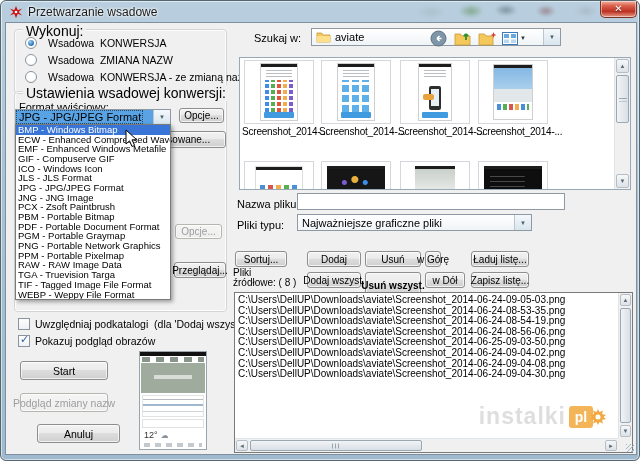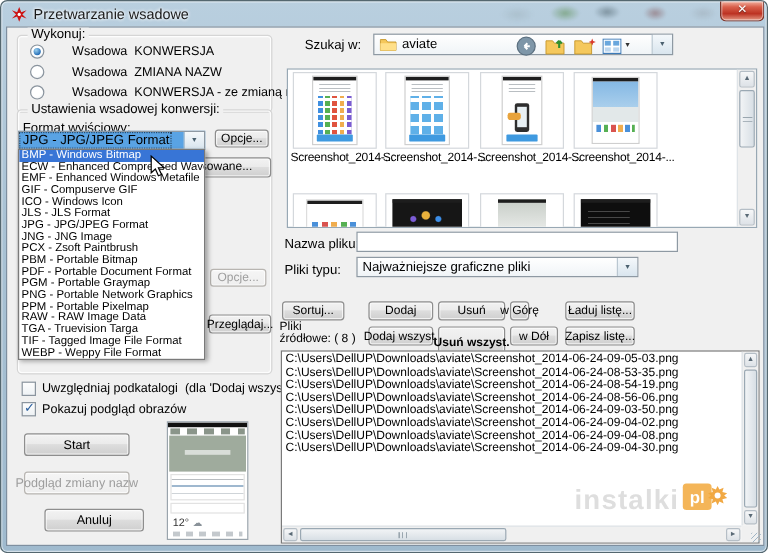--- a/index.html
+++ b/index.html
@@ -20,22 +20,22 @@
   .title-text{font-size:12px;color:#1a1a1a;text-shadow:0 0 3px #fff,0 0 3px #fff;white-space:nowrap;}
   .close-btn{position:absolute;left:599px;top:0;width:37px;height:17px;border-radius:0 0 5px 5px;
     background:linear-gradient(180deg,#f2b5a5 0%,#d9604b 30%,#bc3222 65%,#e59a85 100%);
     border:1px solid #7c3328;border-top:none;display:flex;align-items:center;justify-content:center;
     box-shadow:inset 0 0 0 1px rgba(255,255,255,.45);}
   .close-x{color:#fff;font-size:10px;font-weight:bold;line-height:1;text-shadow:0 1px 1px rgba(0,0,0,.5);}
   .client{position:absolute;left:4px;top:21px;width:632px;height:433px;background:#f0f0f0;
     border:1px solid #7e8fa0;}
   .lbl{position:absolute;font-size:11px;color:#000;white-space:nowrap;}
   .groupbox{position:absolute;border:1px solid #d5d5d5;border-radius:4px;box-shadow:inset 0 0 0 1px #fdfdfd;}
-  .groupbox .cap{position:absolute;top:-7px;left:8px;background:#f0f0f0;padding:0 3px;font-size:11px;color:#000;white-space:nowrap;}
-  .radio-row{position:absolute;display:flex;align-items:center;gap:23px;}
+  .groupbox .cap{position:absolute;top:-7px;left:8px;background:#f0f0f0;padding:0 3px;font-size:14px;color:#000;white-space:nowrap;}
+  .radio-row{position:absolute;display:flex;align-items:center;gap:11px;}
   .radio-dot{width:12px;height:12px;border-radius:50%;border:1px solid #8a949e;background:radial-gradient(circle at 40% 35%,#fff 55%,#dfe6ea);flex:0 0 auto;}
   .radio-dot.on{position:relative;}
   .radio-dot.on::after{content:'';position:absolute;left:2px;top:2px;width:6px;height:6px;border-radius:50%;
     background:radial-gradient(circle at 35% 30%,#9ad0f0,#2a71b8 70%);}
   .radio-label,.check-label{font-size:10.5px;color:#000;white-space:pre;}
   .check-row{position:absolute;display:flex;align-items:center;gap:5px;}
   .check-box{width:12px;height:12px;border:1px solid #8a949e;background:linear-gradient(180deg,#fdfdfd,#eef2f5);flex:0 0 auto;position:relative;}
   .check-box.on::after{content:'✓';position:absolute;left:1px;top:-3px;font-size:11px;font-weight:bold;color:#2b5f9e;}
   .win-btn{position:absolute;display:flex;align-items:center;justify-content:center;cursor:default;
     font-size:10px;color:#000;border:1px solid #8e8e8e;border-radius:3px;
@@ -93,21 +93,21 @@
   .sb-thumb{position:absolute;background:linear-gradient(90deg,#f2f4f6,#d8dfe5);border:1px solid #9aa8b3;border-radius:2px;}
   .sb-thumb.h{background:linear-gradient(180deg,#f2f4f6,#d8dfe5);}
   .sb-grip{position:absolute;left:50%;top:50%;transform:translate(-50%,-50%);width:8px;height:5px;
     background:repeating-linear-gradient(90deg,#9aa6af 0 1px,transparent 1px 3px);}
   .sb-grip.v{width:8px;height:5px;background:repeating-linear-gradient(0deg,#9aa6af 0 1px,transparent 1px 3px);}
   .text-input{position:absolute;border:1px solid #8e99a3;background:#fff;font-size:11px;padding:0 3px;
     font-family:"Liberation Sans","DejaVu Sans",sans-serif;}
   .filelist{position:absolute;left:228px;top:269px;width:399px;height:161px;background:#fff;border:1px solid #7a7a7a;overflow:hidden;}
   .file-lines{position:absolute;left:3px;top:2px;right:16px;}
   .file-line{font-size:10px;line-height:10.6px;white-space:nowrap;color:#000;}
-  .watermark{position:absolute;right:24px;bottom:22px;display:flex;gap:3px;}
+  .watermark{position:absolute;right:24px;bottom:22px;display:flex;align-items:center;gap:3px;}
   .wm-name{font-size:23px;color:#dedede;letter-spacing:1px;font-weight:bold;}
   .wm-box{width:24px;height:22px;background:#f2a93b;border-radius:3px;display:flex;align-items:center;justify-content:center;
     color:#fff;font-size:14px;font-weight:bold;opacity:.85;}
   .wm-gear{margin-left:-8px;}
   .preview-img{position:absolute;left:133px;top:328px;width:68px;height:99px;background:#fff;border:1px solid #9aa4ac;overflow:hidden;}
   .pv-bar{position:absolute;top:0;left:0;right:0;height:4px;background:#111;}
   .pv-tabs{position:absolute;top:5px;left:2px;right:2px;height:5px;background:repeating-linear-gradient(90deg,#8a958a 0 8px,transparent 8px 14px);}
   .pv-sky{position:absolute;top:11px;left:1px;right:1px;height:30px;background:#9fab9d;}
   .pv-sky::after{content:'';position:absolute;left:20%;top:40%;width:60%;height:4px;background:rgba(255,255,255,.6);}
   .pv-card1{position:absolute;top:43px;left:2px;right:2px;height:22px;background:#fff;border:1px solid #e2e2e2;
@@ -400,21 +400,21 @@
 
     <div class="lbl" style="left:227px;top:244px;font-size:10px;">Pliki</div>
     <div class="lbl" style="left:227px;top:254px;font-size:10px;">źródłowe: ( 8 )</div>
 
     <div class="filelist">
       <div class="file-lines">
           <div class="file-line">C:\Users\DellUP\Downloads\aviate\Screenshot_2014-06-24-09-05-03.png</div>
           <div class="file-line">C:\Users\DellUP\Downloads\aviate\Screenshot_2014-06-24-08-53-35.png</div>
           <div class="file-line">C:\Users\DellUP\Downloads\aviate\Screenshot_2014-06-24-08-54-19.png</div>
           <div class="file-line">C:\Users\DellUP\Downloads\aviate\Screenshot_2014-06-24-08-56-06.png</div>
-          <div class="file-line">C:\Users\DellUP\Downloads\aviate\Screenshot_2014-06-24-09-03-50.png</div>
+          <div class="file-line">C:\Users\DellUP\Downloads\aviate\Screenshot_2014-06-25-09-03-50.png</div>
           <div class="file-line">C:\Users\DellUP\Downloads\aviate\Screenshot_2014-06-24-09-04-02.png</div>
           <div class="file-line">C:\Users\DellUP\Downloads\aviate\Screenshot_2014-06-24-09-04-08.png</div>
           <div class="file-line">C:\Users\DellUP\Downloads\aviate\Screenshot_2014-06-24-09-04-30.png</div>
         </div>
 
       <div class="watermark">
         <span class="wm-name">instalki</span>
         <span class="wm-box">pl</span>
         <svg class="wm-gear" width="20" height="20" viewBox="0 0 20 20">
           <path d="M10 2 L11.5 5 L15 3.5 L14 7 L18 8 L15.5 10 L18 12 L14 13 L15 16.5 L11.5 15 L10 18 L8.5 15 L5 16.5 L6 13 L2 12 L4.5 10 L2 8 L6 7 L5 3.5 L8.5 5 Z" fill="#f0a030" opacity="0.9"></path>

